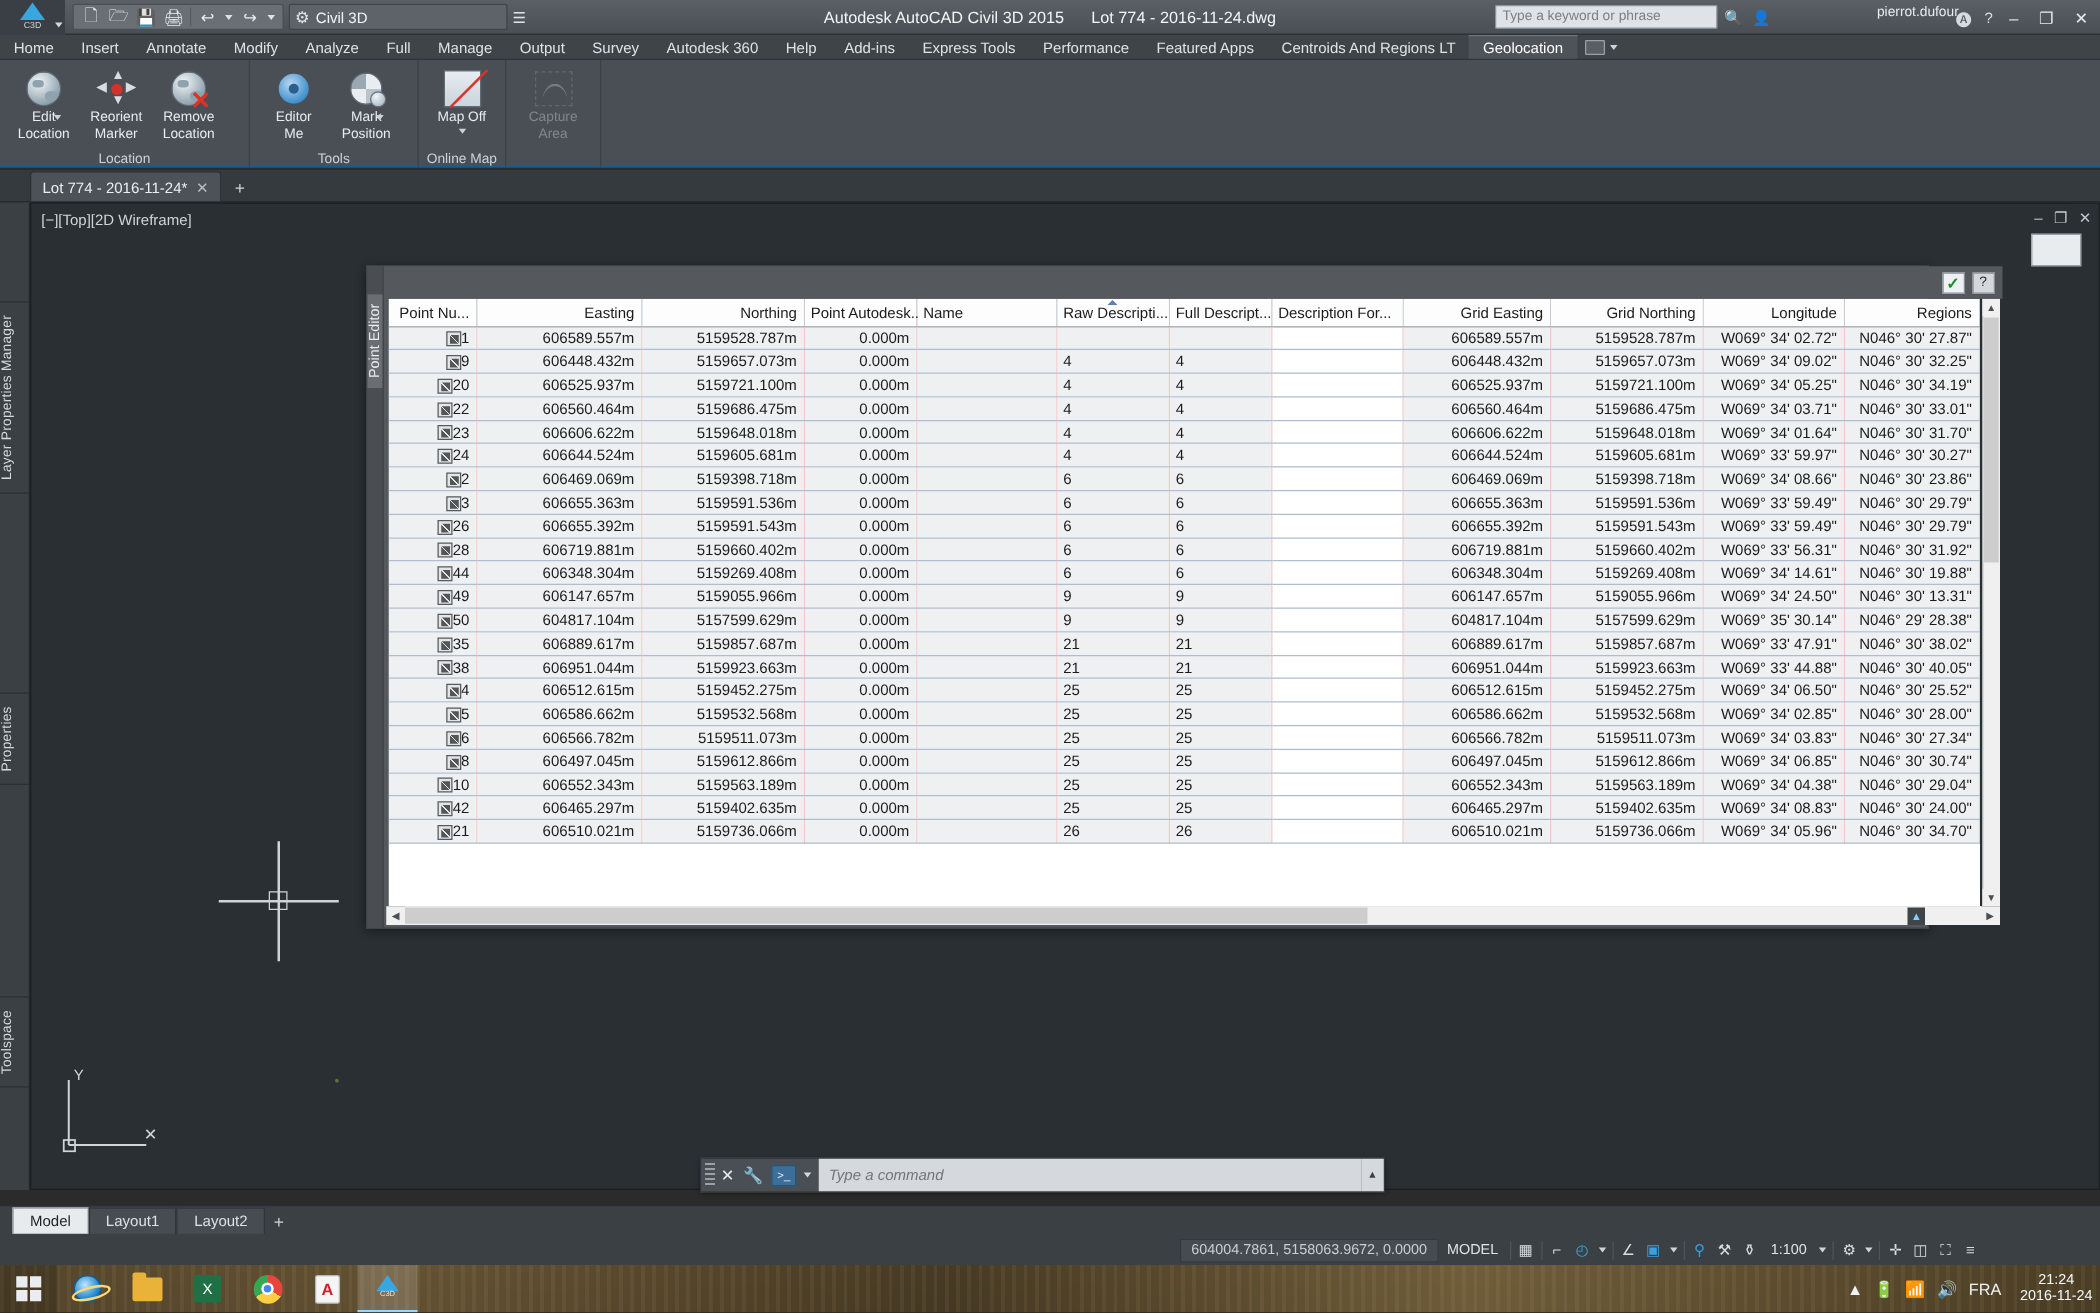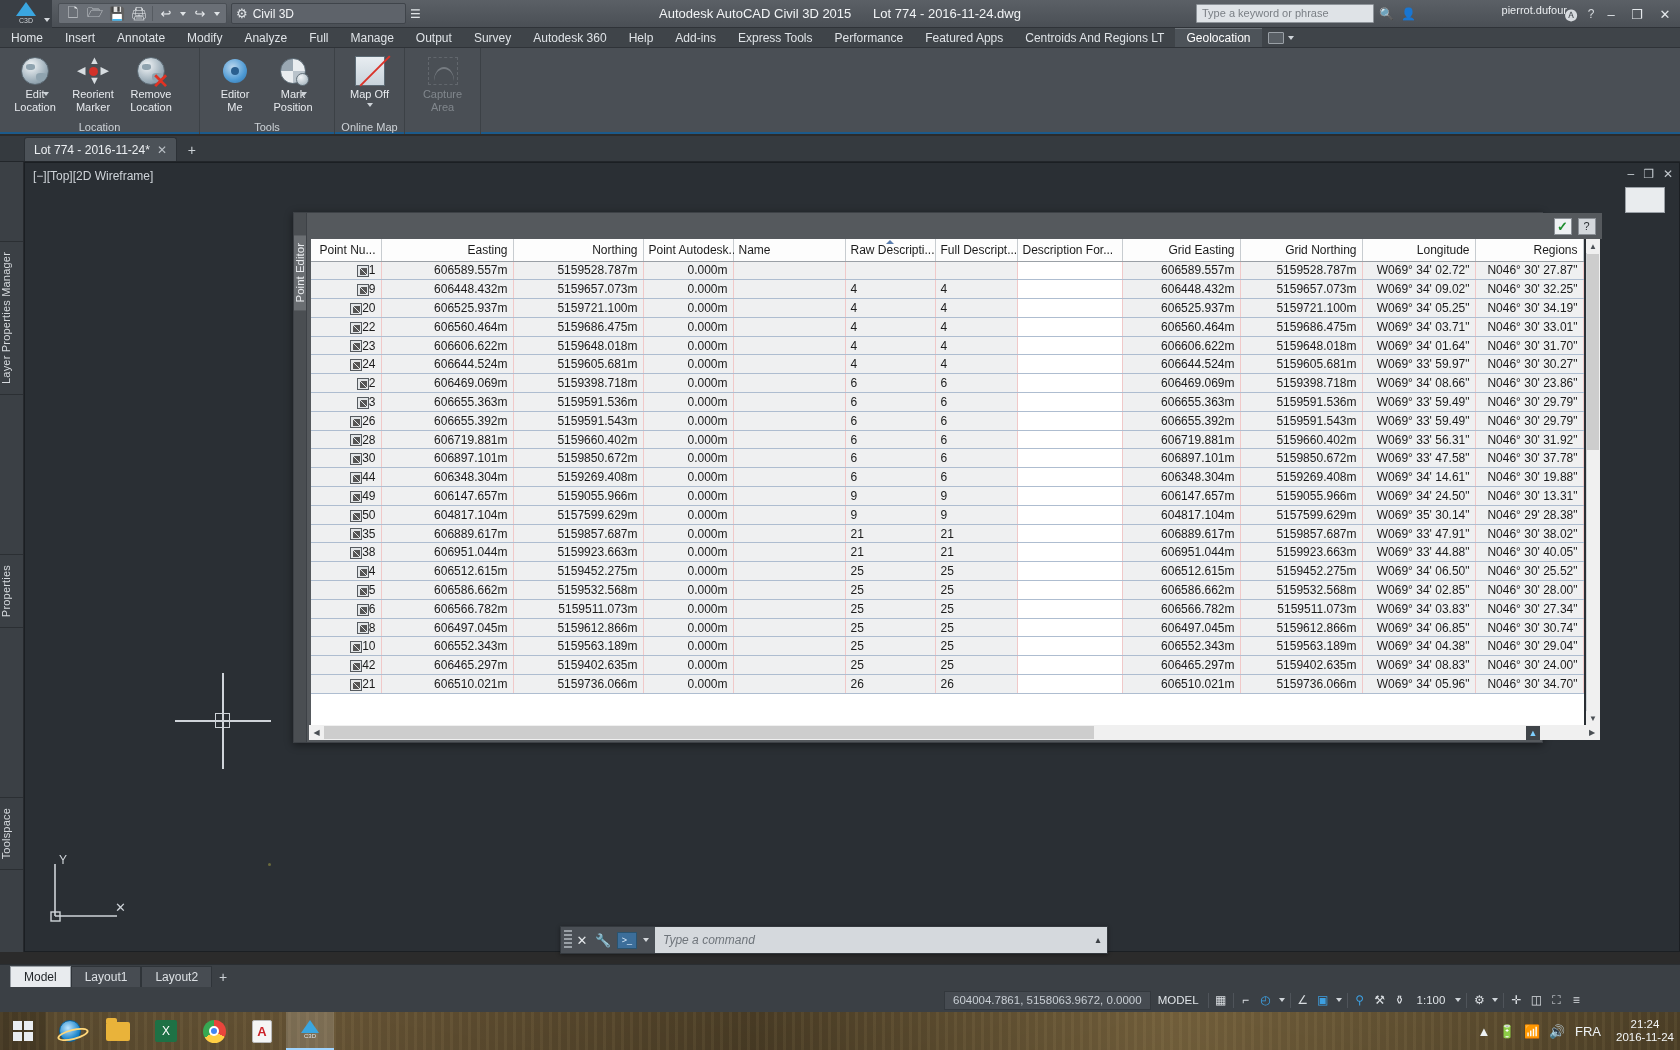--- a/index.html
+++ b/index.html
@@ -738,34 +738,20 @@
                   <td class="lft" style="width: 112px;"></td>
                   <td class="lft" style="width: 90px;">6</td>
                   <td class="lft" style="width: 82px;">6</td>
                   <td class="lft white" style="width: 105px;"></td>
                   <td style="width: 118px;">606719.881m</td>
                   <td style="width: 122px;">5159660.402m</td>
                   <td style="width: 113px;">W069° 33' 56.31"</td>
                   <td style="width: 108px;">N046° 30' 31.92"</td>
                 </tr>
                 <tr>
-                  <td style="width: 70px;"><span class="pt-ico"></span><span style="float: right;">30</span></td>
-                  <td style="width: 132px;">606897.101m</td>
-                  <td style="width: 130px;">5159850.672m</td>
-                  <td style="width: 90px;">0.000m</td>
-                  <td class="lft" style="width: 112px;"></td>
-                  <td class="lft" style="width: 90px;">6</td>
-                  <td class="lft" style="width: 82px;">6</td>
-                  <td class="lft white" style="width: 105px;"></td>
-                  <td style="width: 118px;">606897.101m</td>
-                  <td style="width: 122px;">5159850.672m</td>
-                  <td style="width: 113px;">W069° 33' 47.58"</td>
-                  <td style="width: 108px;">N046° 30' 37.78"</td>
-                </tr>
-                <tr>
                   <td style="width: 70px;"><span class="pt-ico"></span><span style="float: right;">44</span></td>
                   <td style="width: 132px;">606348.304m</td>
                   <td style="width: 130px;">5159269.408m</td>
                   <td style="width: 90px;">0.000m</td>
                   <td class="lft" style="width: 112px;"></td>
                   <td class="lft" style="width: 90px;">6</td>
                   <td class="lft" style="width: 82px;">6</td>
                   <td class="lft white" style="width: 105px;"></td>
                   <td style="width: 118px;">606348.304m</td>
                   <td style="width: 122px;">5159269.408m</td>

